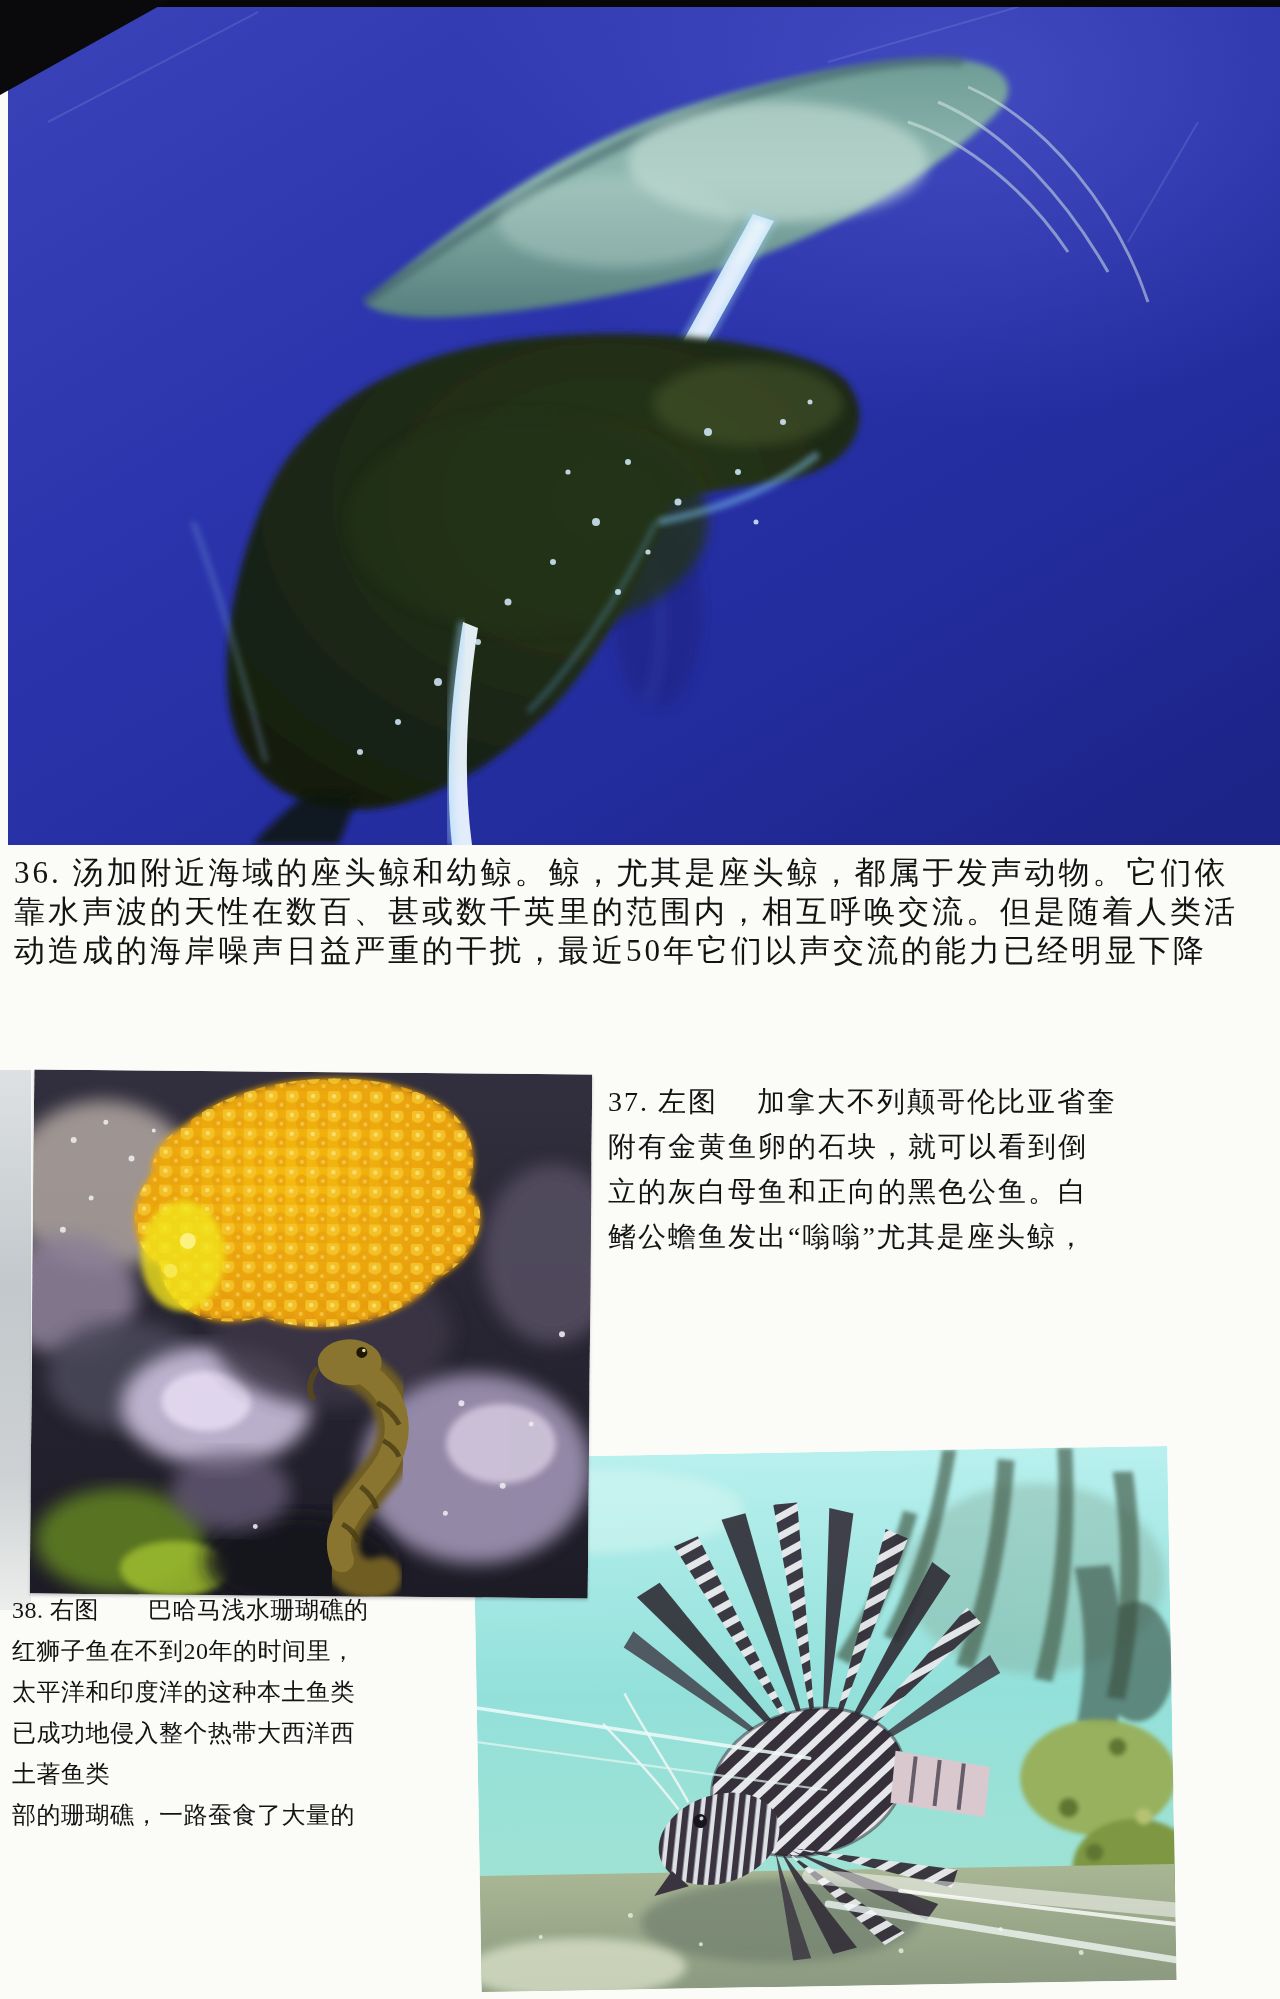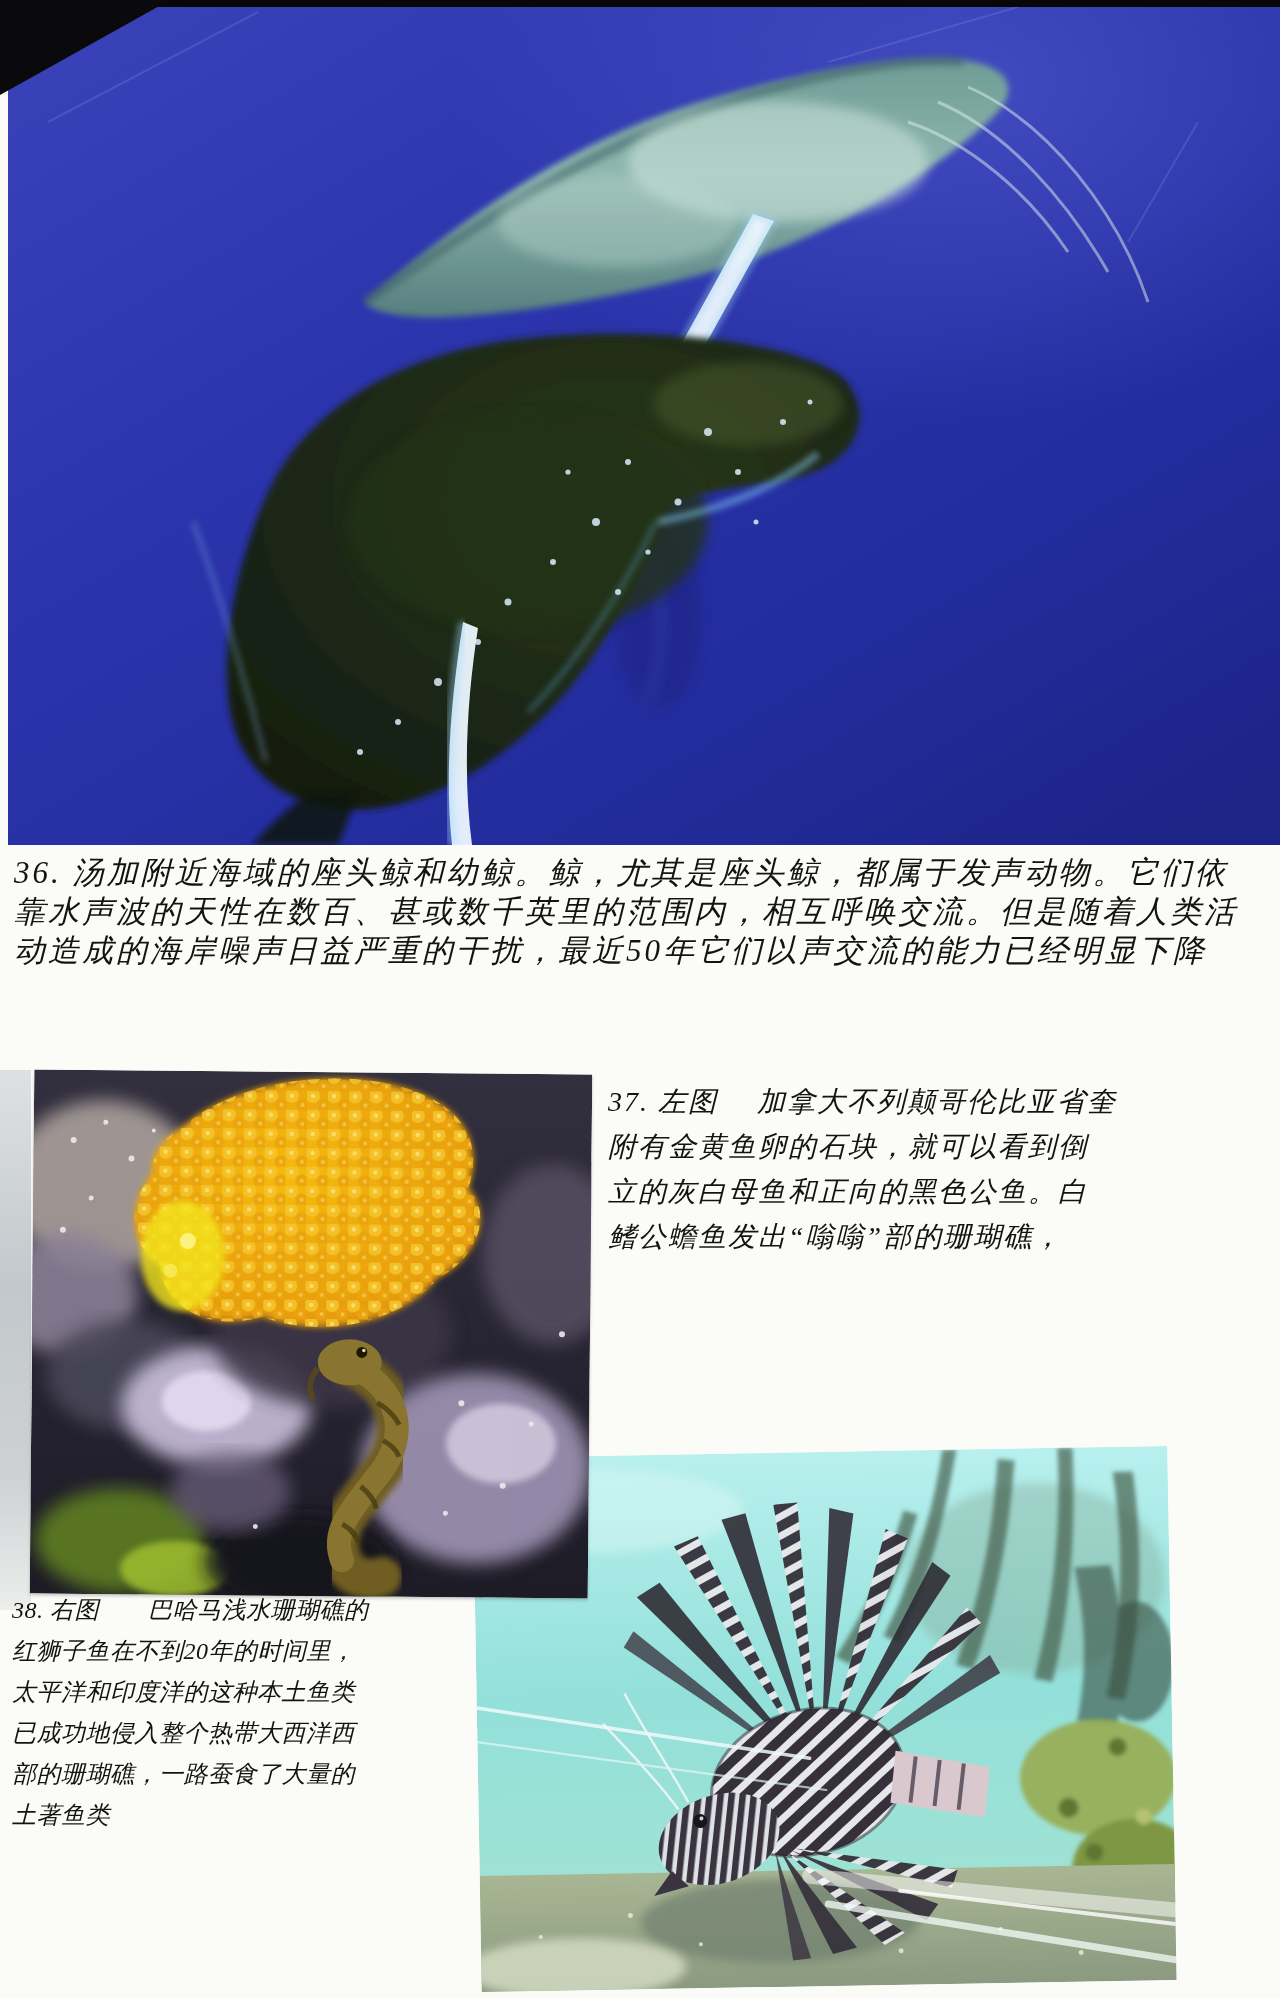--- a/index.html
+++ b/index.html
@@ -19,21 +19,21 @@
   figure{margin:0;}
   .photo{overflow:hidden;}
   .photo svg{display:block;width:100%;height:100%;}
   .whale-photo{left:8px;top:2px;width:1272px;height:843px;z-index:2;}
   .midshipman-photo{left:32px;top:1072px;width:558px;height:524px;z-index:4;
     transform:rotate(0.5deg);box-shadow:0 2px 3px rgba(60,60,70,.25);}
   .lionfish-photo{left:477px;top:1452px;width:695px;height:534px;z-index:3;
     transform:rotate(-1deg);}
   
   .caption{color:#131313;z-index:5;}
-  .caption .ln{white-space:nowrap;font-style:italic;}
+  .caption .ln{white-space:nowrap;}
   .caption-36{left:14px;top:853px;width:1262px;font-size:31px;line-height:39px;letter-spacing:3px;}
   .caption-37{left:608px;top:1079px;width:600px;font-size:28px;line-height:45px;letter-spacing:2px;}
   .caption-38{left:12px;top:1590px;width:480px;font-size:24px;line-height:41px;letter-spacing:0.5px;}
 </style>
 </head>
 <body>
 
 <div class="abs top-strip"></div>
 <div class="abs corner-wedge"></div>
 <div class="abs gutter-shadow"></div>
@@ -378,23 +378,23 @@
       <circle cx="332" cy="278" r="1.8" fill="#e8dca0"></circle>
       <path d="M286 296 C278 306,276 318,282 328" stroke="#5a4a18" stroke-width="6" fill="none" opacity="0.8"></path>
     </g>
   </svg>
 </figure>
 
 <div class="abs caption caption-37">
   <div class="ln">37. 左图　 加拿大不列颠哥伦比亚省奎</div>
   <div class="ln">附有金黄鱼卵的石块，就可以看到倒</div>
   <div class="ln">立的灰白母鱼和正向的黑色公鱼。白</div>
-  <div class="ln">鳍公蟾鱼发出“嗡嗡”部的珊瑚礁，</div>
+  <div class="ln">鳍公蟾鱼发出“嗡嗡”尤其是座头鲸，</div>
 </div>
 
 <div class="abs caption caption-38">
   <div class="ln">38. 右图　　巴哈马浅水珊瑚礁的</div>
   <div class="ln">红狮子鱼在不到20年的时间里，</div>
   <div class="ln">太平洋和印度洋的这种本土鱼类</div>
   <div class="ln">已成功地侵入整个热带大西洋西</div>
+  <div class="ln">土著鱼类</div>
   <div class="ln">部的珊瑚礁，一路蚕食了大量的</div>
-  <div class="ln">土著鱼类</div>
 </div>
 
 </body></html>

